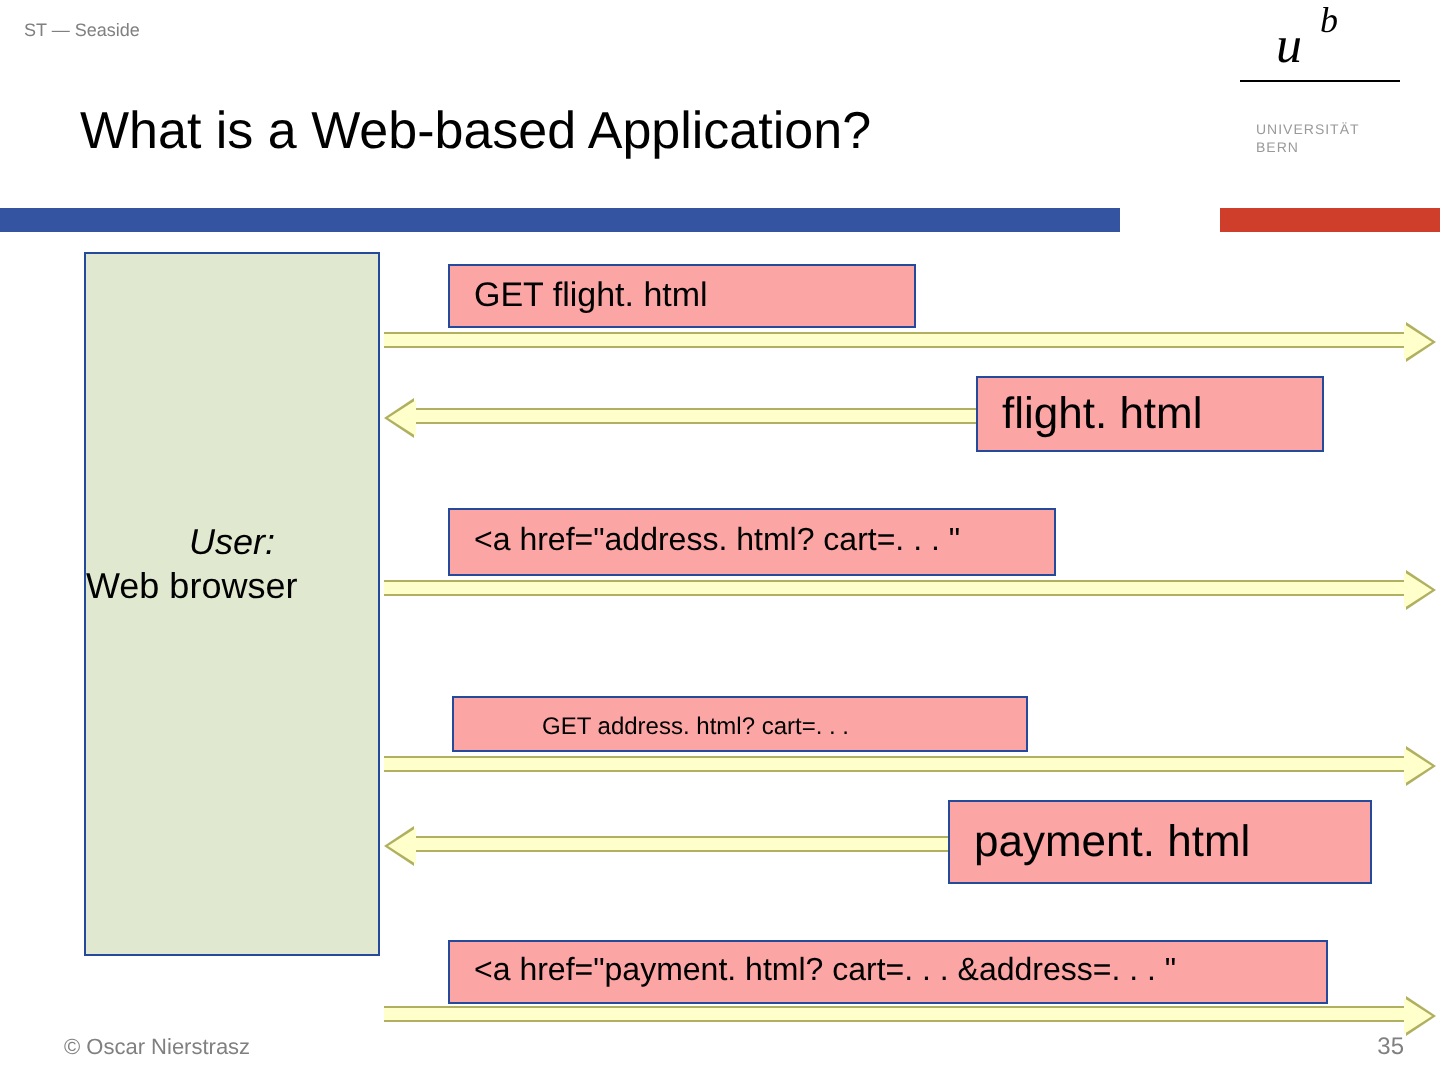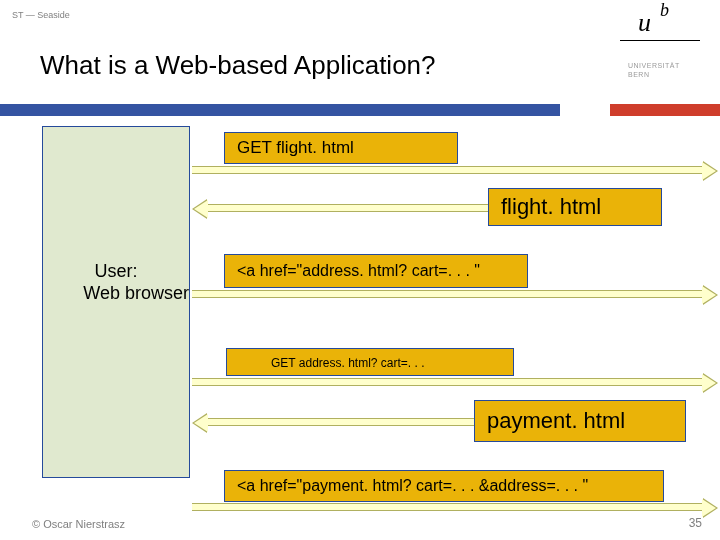--- a/index.html
+++ b/index.html
@@ -9,23 +9,23 @@
   .course-tag { position: absolute; left: 12px; top: 10px; font-size: 9px; color: #808080; }
   .title { position: absolute; left: 40px; top: 50px; font-size: 26px; font-weight: normal; color: #000; }
   .blue-barrier { position: absolute; left: 0; top: 104px; width: 560px; height: 12px; background: #3454a2; z-index: 2; }
   .red-barrier { position: absolute; left: 610px; top: 36px; width: 110px; height: 80px; background: #cf3d2b; z-index: 0; }
   .logo-box { position: absolute; left: 592px; top: 0; width: 128px; height: 82px; background: #fff; z-index: 3; }
   .logo-u { position: absolute; left: 638px; top: 8px; font-family: "Times New Roman", serif; font-style: italic; font-size: 26px; color: #000; z-index: 4; }
   .logo-b { position: absolute; left: 660px; top: 0; font-family: "Times New Roman", serif; font-style: italic; font-size: 18px; color: #000; z-index: 4; }
   .logo-underline { position: absolute; left: 620px; top: 40px; width: 80px; height: 1px; background: #000; z-index: 4; }
   .logo-bern { position: absolute; left: 628px; top: 62px; font-size: 7px; letter-spacing: 0.5px; color: #9a9a9a; z-index: 4; line-height: 1.25; }
   .user-box { position: absolute; left: 42px; top: 126px; width: 148px; height: 352px; background: #e0e9cf; border: 1.5px solid #254a9b; z-index: 1; }
-  .user-label1 { position: absolute; left: 0; top: 134px; width: 100%; text-align: center; font-size: 18px; }
-  .user-label2 { position: absolute; left: 0; top: 156px; width: 100%; text-align: right; font-size: 18px; }
-  .msg-box { position: absolute; background: #eab308; border: 1.5px solid #254a9b; z-index: 5; display: flex; align-items: center; padding: 0 12px; font-size: 17px; }
+  .user-label1 { position: absolute; left: 0; top: 134px; width: 100%; text-align: center; font-size: 18px; font-style: italic; }
+  .user-label2 { position: absolute; left: 0; top: 156px; width: 100%; text-align: left; font-size: 18px; }
+  .msg-box { position: absolute; background: #fca5a5; border: 1.5px solid #254a9b; z-index: 5; display: flex; align-items: center; padding: 0 12px; font-size: 17px; }
   .msg1 { left: 224px; top: 132px; width: 234px; height: 32px; }
   .msg2 { left: 488px; top: 188px; width: 174px; height: 38px; font-size: 22px; }
   .msg3 { left: 224px; top: 254px; width: 304px; height: 34px; font-size: 16px; }
   .msg4 { left: 226px; top: 348px; width: 288px; height: 28px; font-size: 12px; padding-top:2px;padding-left:44px;}
   .msg5 { left: 474px; top: 400px; width: 212px; height: 42px; font-size: 22px; }
   .msg6 { left: 224px; top: 470px; width: 440px; height: 32px; font-size: 16px; }
   .arrow-r { position: absolute; background: #ffffcc; border-top: 1px solid #b0b060; border-bottom: 1px solid #b0b060; height: 8px; z-index: 3; }
   .arrow-r::after { content: ""; position: absolute; right: -14px; top: -5px; width: 0; height: 0; border-top: 9px solid transparent; border-bottom: 9px solid transparent; border-left: 14px solid #ffffcc; }
   .arrow-r .tip-border { position: absolute; right: -16px; top: -6px; width: 0; height: 0; border-top: 10px solid transparent; border-bottom: 10px solid transparent; border-left: 15px solid #b0b060; z-index: -1; }
   .arrow-l { position: absolute; background: #ffffcc; border-top: 1px solid #b0b060; border-bottom: 1px solid #b0b060; height: 8px; z-index: 3; }

